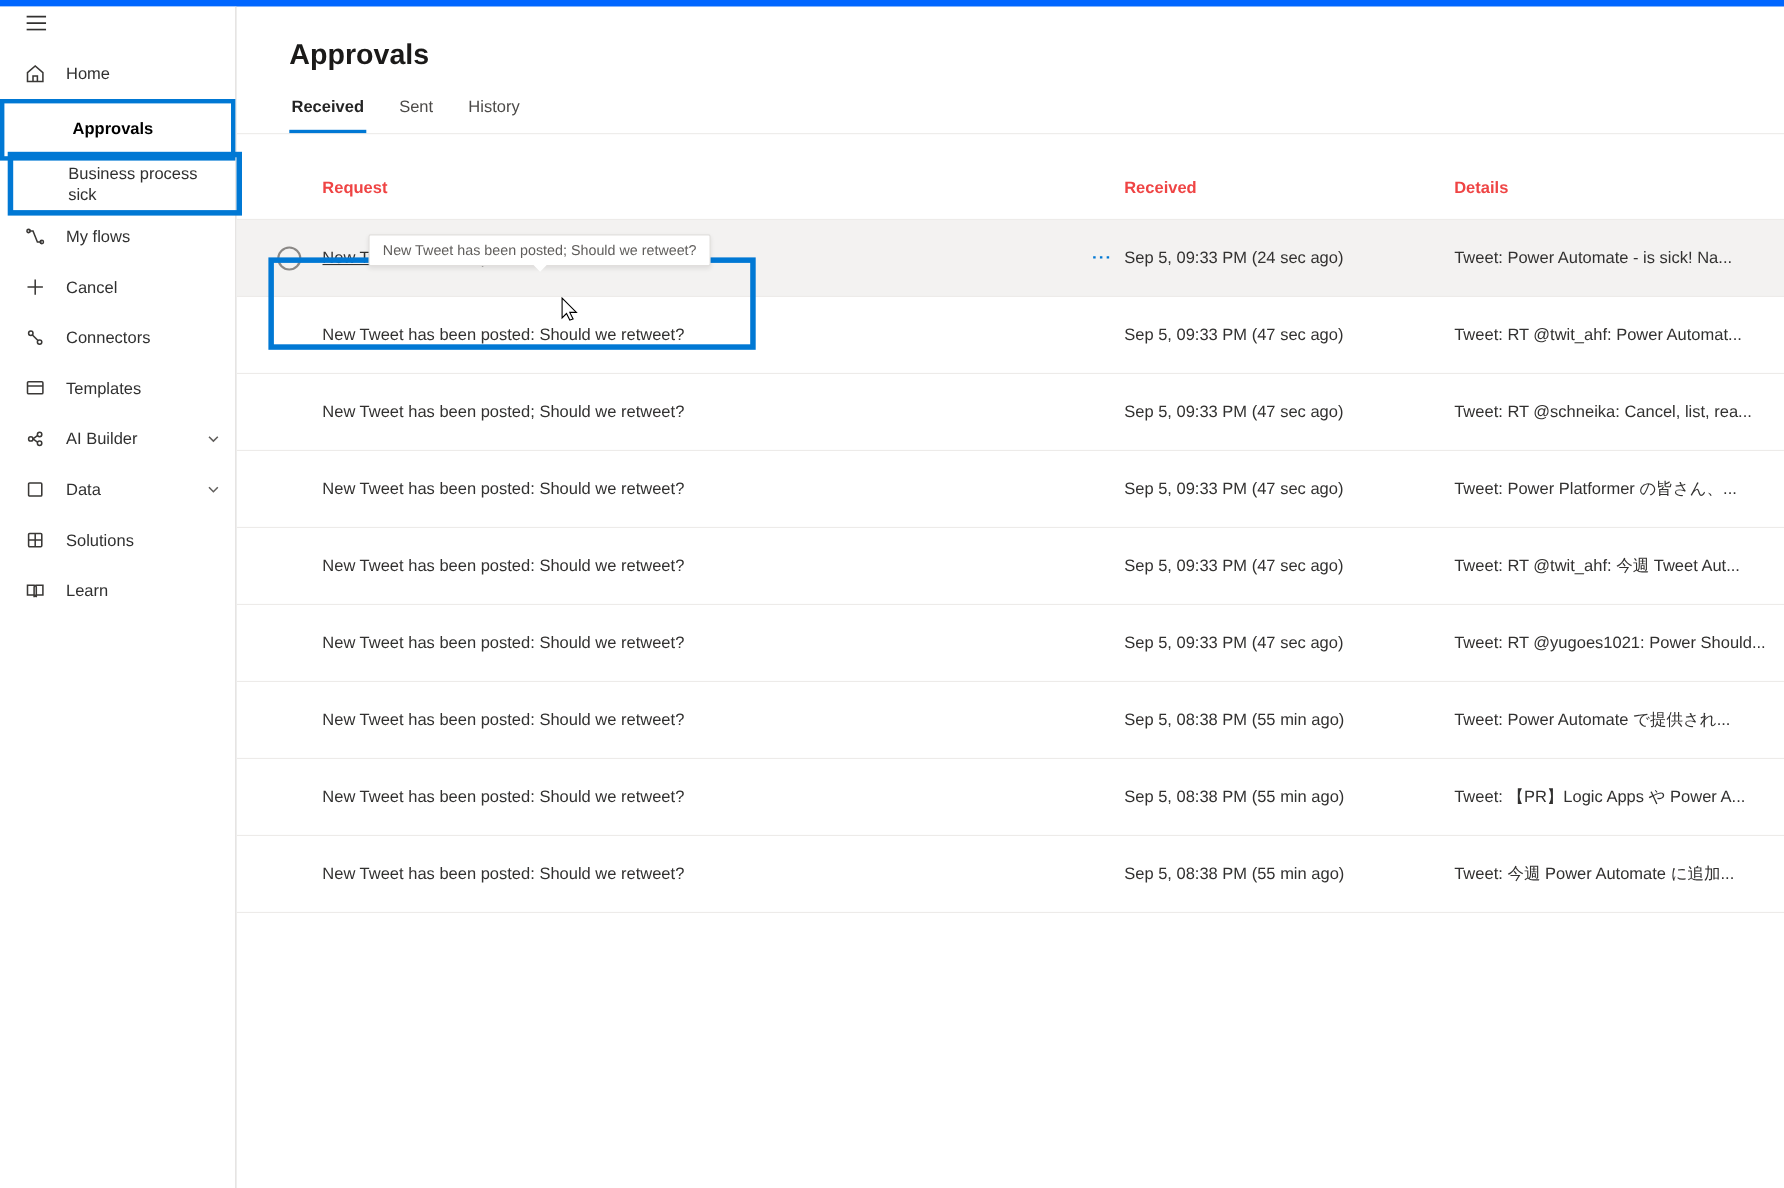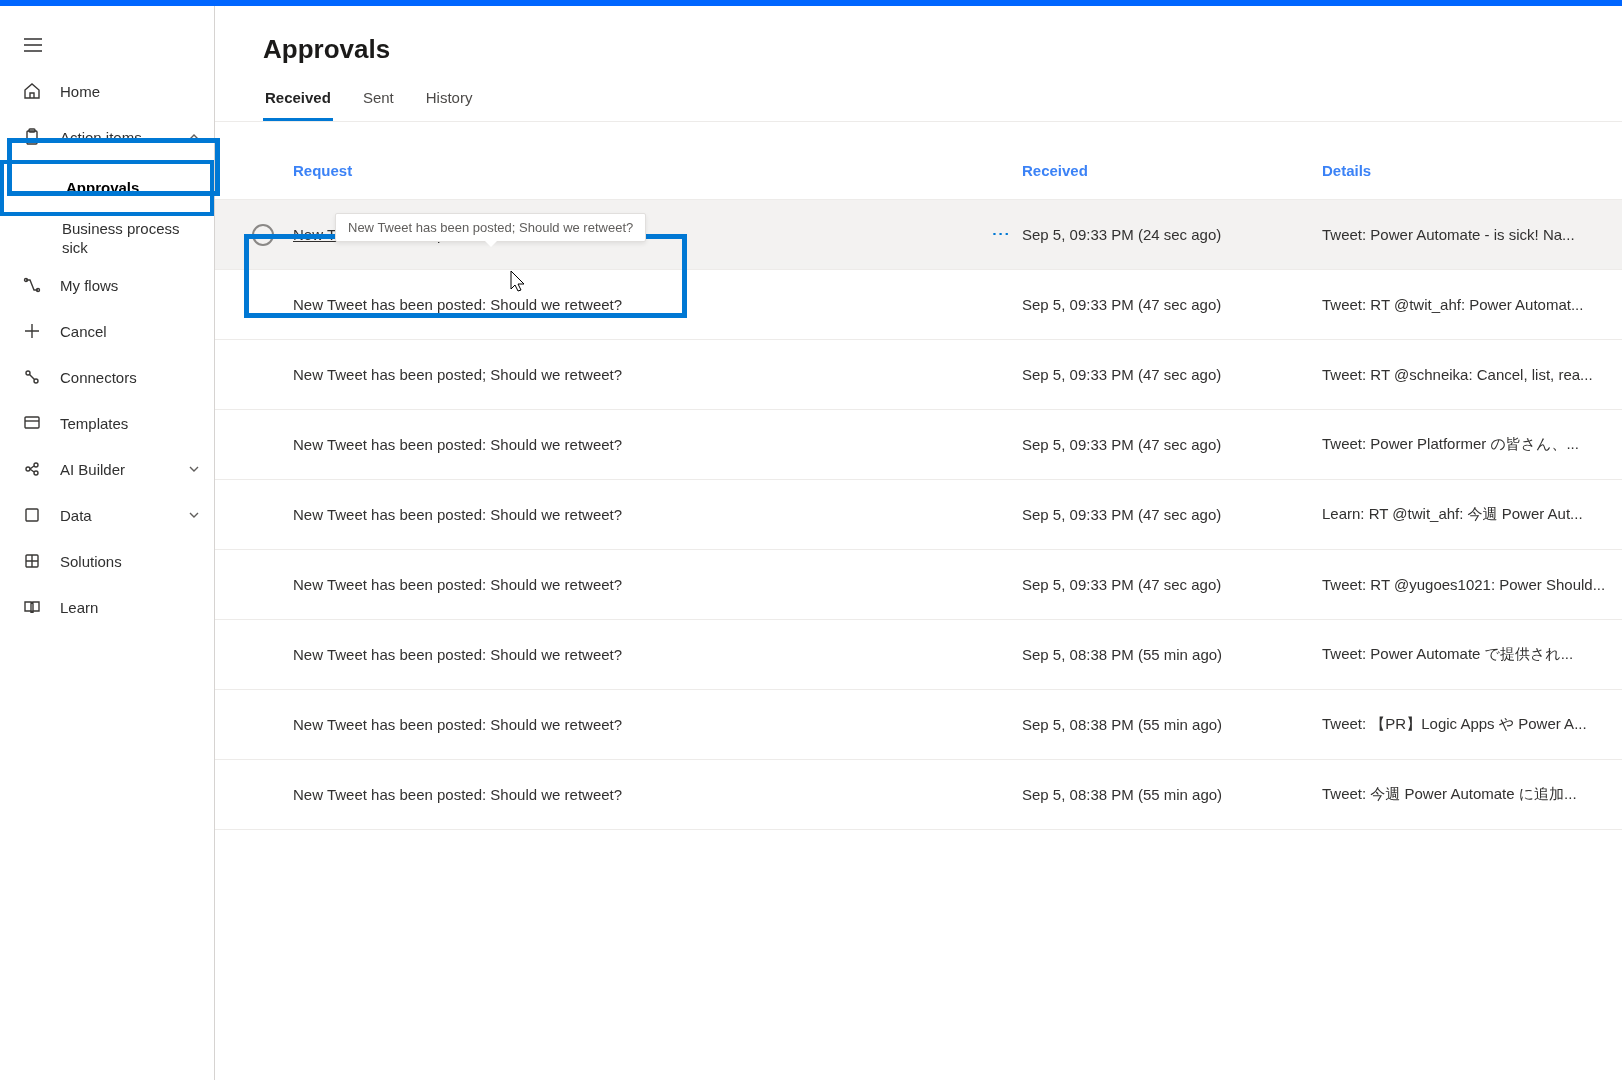--- a/index.html
+++ b/index.html
@@ -12,42 +12,42 @@
     --hover: #f3f2f1;
     --highlight: #0078d4;
   }
   * { box-sizing: border-box; margin: 0; padding: 0; font-family: "Segoe UI", Arial, sans-serif; }
   body { width: 1622px; height: 1080px; background: var(--bg-main); overflow: hidden; }
 
   .top-strip { height: 6px; background: var(--blue-accent); width: 100%; }
   .app { display: flex; height: calc(1080px - 6px); }
 
   
-  .sidebar { width: 215px; flex: 0 0 215px; border-right: 1px solid #d6d3d1; background: var(--bg-white); display: flex; flex-direction: column; padding-top: 24px; }
+  .sidebar { width: 215px; flex: 0 0 215px; border-right: 1px solid #d6d3d1; background: var(--bg-white); display: flex; flex-direction: column; padding-top: 0; }
   .hamburger { padding: 8px 16px 16px 24px; cursor: pointer; display: flex; align-items: center; }
   .menu { list-style: none; }
   .menu li { display: flex; align-items: center; height: 46px; padding: 0 14px 0 22px; font-size: 15px; color: #303030; cursor: pointer; position: relative; }
   .menu li .icon { width: 20px; height: 20px; margin-right: 18px; display: flex; align-items: center; justify-content: center; color: #323130; }
   .menu li .chev { margin-left: auto; color: #605e5c; }
   .menu li.sub { padding-left: 62px; font-size: 15px; min-height: 46px; height: auto; line-height: 1.25; display:flex; align-items:center;}
   .menu li.highlighted { border: 4px solid var(--highlight); background: #fff; font-weight: 600; color:#000; height:56px;}
   .menu li.highlighted::before { content:""; position:absolute; left:-8px; top:50%; transform:translateY(-50%); width:4px; height:32px; background:var(--highlight); }
 
   
   .main { flex: 1; display: flex; flex-direction: column; background: var(--bg-main); overflow:hidden; }
   .main-inner { background: var(--bg-white); margin: 0; padding: 28px 0 0 0; flex: 1; display:flex; flex-direction:column; }
   .page-title { font-size: 26px; font-weight: 600; color: #1b1a19; padding: 0 0 16px 48px; }
   .tabs { display: flex; gap: 28px; padding-left: 48px; border-bottom: 1px solid var(--border); }
   .tab { padding: 8px 2px 12px 2px; font-size: 15px; color: #4c4a48; cursor: pointer; border-bottom: 3px solid transparent; }
   .tab.active { font-weight: 600; color: #242424; border-bottom-color: var(--highlight); }
 
   .table-wrap { flex:1; overflow-y:auto; }
   .grid { width: 100%; }
   .grid-head, .row { display:grid; grid-template-columns: 60px 1fr 300px 300px; align-items:center; padding: 0 0 0 18px; }
-  .grid-head { height: 58px; font-size:15px; font-weight:600; color:#3b82f6; border-bottom:1px solid var(--border); margin-top:20px;}
+  .grid-head { height: 58px; font-size:15px; font-weight:600; color:#ef4444; border-bottom:1px solid var(--border); margin-top:20px;}
   .grid-head .hcell { padding-right:12px; }
   .row { height: 70px; border-bottom: 1px solid var(--border); font-size:15px; color:#323130; position:relative;}
   .row .sel { display:flex; justify-content:center; }
   .row .req { color:#323130; padding-right:18px; white-space:nowrap; overflow:hidden; text-overflow:ellipsis;}
   .row .rec { color:#323130; }
   .row .det { color:#323130; white-space:nowrap; overflow:hidden; text-overflow:ellipsis; padding-right:16px;}
 
   .row.highlighted { background:#f3f2f1; }
   .row.highlighted .req-text { text-decoration:underline; }
   .row .radio { width:22px; height:22px; border:2px solid #8a8886; border-radius:50%; display:inline-block;}
@@ -78,34 +78,20 @@
     </div>
     <ul class="menu" id="nav-menu">
         <li>
           <span class="icon">
             <svg width="18" height="18" viewBox="0 0 18 18" fill="none" stroke="#3a3836" stroke-width="1.4">
               <path d="M2 8l7-6 7 6v8H2z"></path>
               <path d="M7 16v-5h4v5"></path>
             </svg>
           </span>
           <span>Home</span>
-        </li>
-        <li>
-          <span class="icon">
-            <svg width="18" height="18" viewBox="0 0 18 18" fill="none" stroke="#3a3836" stroke-width="1.4">
-              <rect x="4" y="3" width="10" height="13" rx="1"></rect>
-              <rect x="6" y="1" width="6" height="3" rx="1"></rect>
-            </svg>
-          </span>
-          <span>Action items</span>
-          <span class="chev">
-            <svg width="12" height="12" viewBox="0 0 12 12">
-              <path d="M2 8l4-4 4 4" fill="none" stroke="#605e5c" stroke-width="1.4"></path>
-            </svg>
-          </span>
         </li>
         <li class="sub highlighted">
           <span>Approvals</span>
         </li>
         <li class="sub">
           <span>Business process sick</span>
         </li>
         <li>
           <span class="icon">
             <svg width="18" height="18" viewBox="0 0 18 18" fill="none" stroke="#3a3836" stroke-width="1.4">
@@ -235,21 +221,21 @@
               <div class="row">
                 <div class="sel"></div>
                 <div class="req"><span class="req-text">New Tweet has been posted: Should we retweet?</span></div>
                 <div class="rec">Sep 5, 09:33 PM (47 sec ago)</div>
                 <div class="det">Tweet: Power Platformer の皆さん、...</div>
               </div>
               <div class="row">
                 <div class="sel"></div>
                 <div class="req"><span class="req-text">New Tweet has been posted: Should we retweet?</span></div>
                 <div class="rec">Sep 5, 09:33 PM (47 sec ago)</div>
-                <div class="det">Learn: RT @twit_ahf: 今週 Power Aut...</div>
+                <div class="det">Tweet: RT @twit_ahf: 今週 Tweet Aut...</div>
               </div>
               <div class="row">
                 <div class="sel"></div>
                 <div class="req"><span class="req-text">New Tweet has been posted: Should we retweet?</span></div>
                 <div class="rec">Sep 5, 09:33 PM (47 sec ago)</div>
                 <div class="det">Tweet: RT @yugoes1021: Power Should...</div>
               </div>
               <div class="row">
                 <div class="sel"></div>
                 <div class="req"><span class="req-text">New Tweet has been posted: Should we retweet?</span></div>

